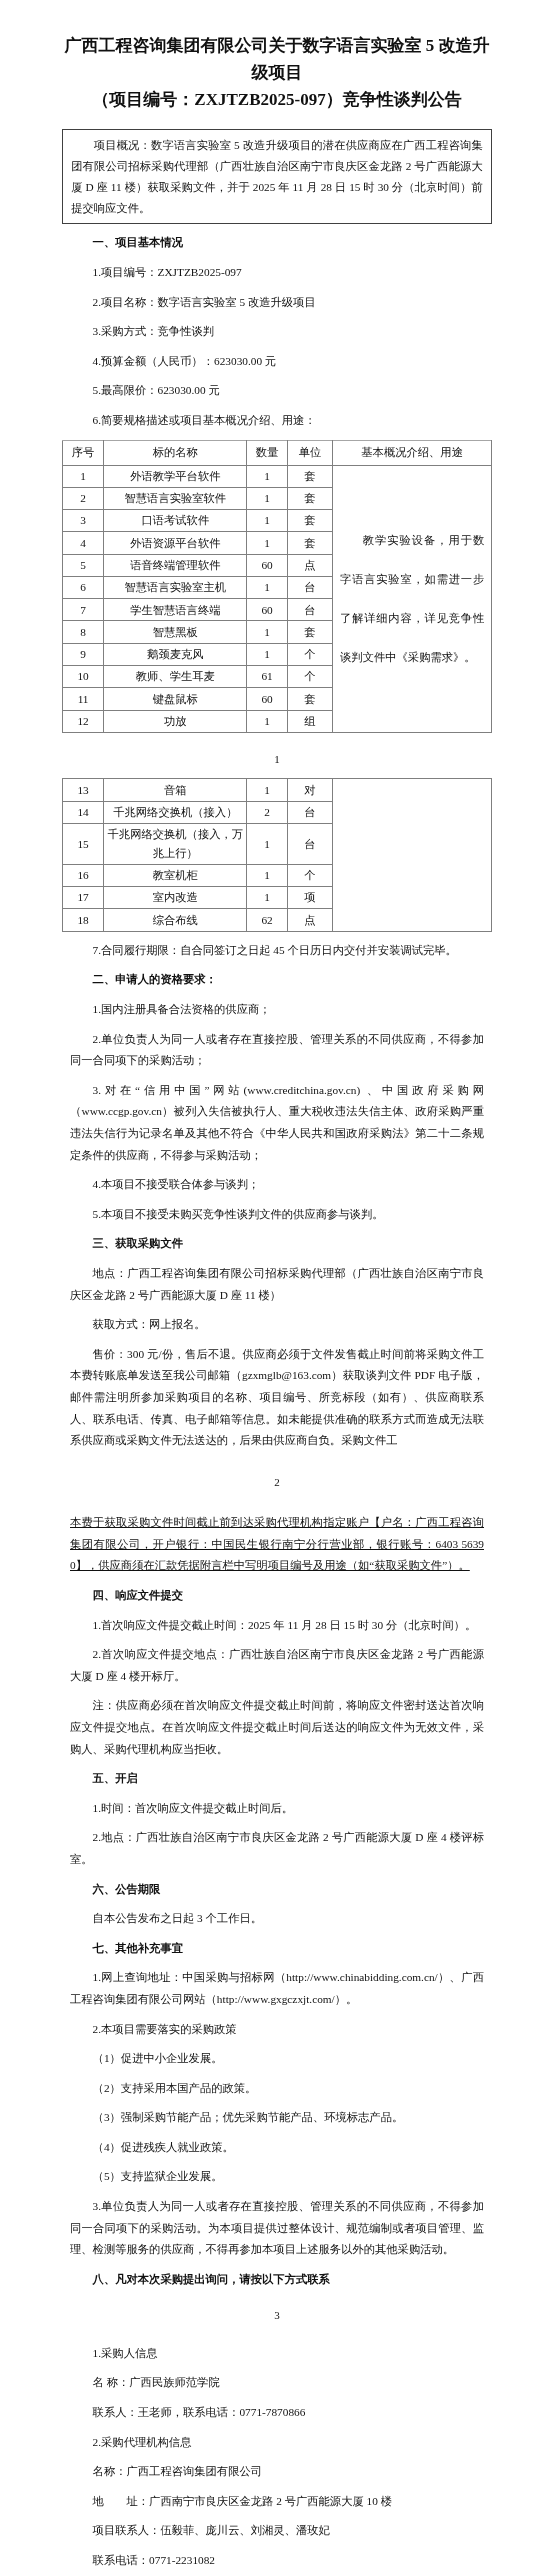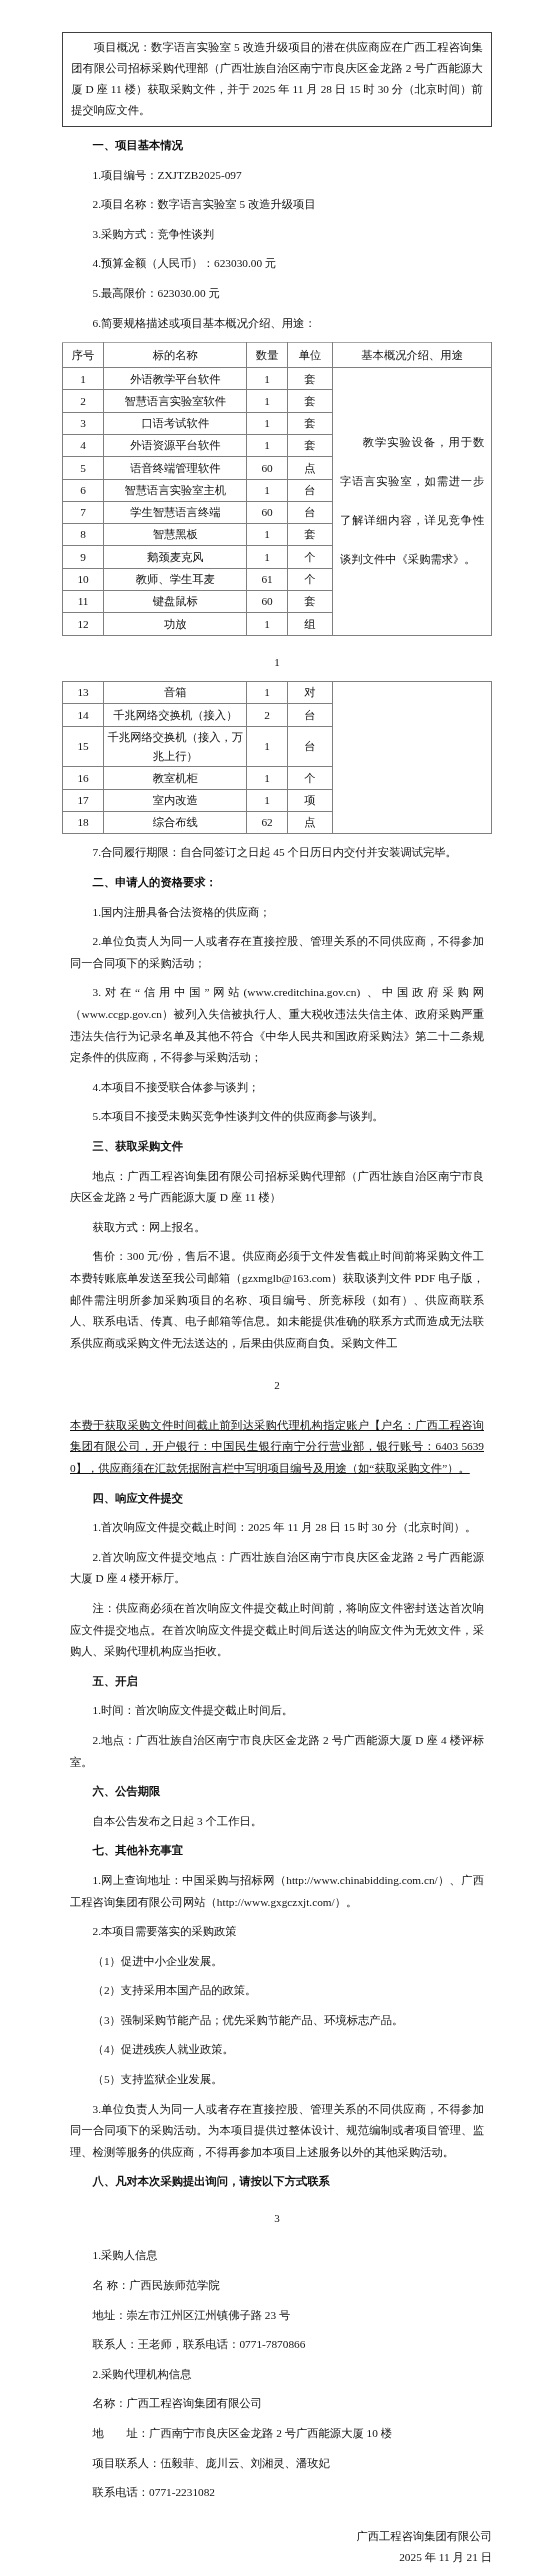--- a/index.html
+++ b/index.html
@@ -68,20 +68,24 @@
   #pn3 { margin:15px 0 16.4px 0; }
   .sig { text-align:right; line-height:21.6px; margin:0; }
   .sig-block { margin-top:22px; }
   .spacer-end { height:342px; }
 </style>
 </head>
 <body>
 
 <div class="doc">
 
+  <div class="title">
+    <div>广西工程咨询集团有限公司关于数字语言实验室 5 改造升级项目</div>
+    <div>（项目编号：ZXJTZB2025-097）竞争性谈判公告</div>
+  </div>
 
   <div class="overview-box">项目概况：数字语言实验室 5 改造升级项目的潜在供应商应在广西工程咨询集团有限公司招标采购代理部（广西壮族自治区南宁市良庆区金龙路 2 号广西能源大厦 D 座 11 楼）获取采购文件，并于 2025 年 11 月 28 日 15 时 30 分（北京时间）前提交响应文件。</div>
 
   <p class="h">一、项目基本情况</p>
   <p class="p">1.项目编号：ZXJTZB2025-097</p>
   <p class="p">2.项目名称：数字语言实验室 5 改造升级项目</p>
   <p class="p">3.采购方式：竞争性谈判</p>
   <p class="p">4.预算金额（人民币）：623030.00 元</p>
   <p class="p">5.最高限价：623030.00 元</p>
   <p class="p">6.简要规格描述或项目基本概况介绍、用途：</p>
@@ -268,21 +272,20 @@
   <p class="p">（4）促进残疾人就业政策。</p>
   <p class="p">（5）支持监狱企业发展。</p>
   <p class="p">3.单位负责人为同一人或者存在直接控股、管理关系的不同供应商，不得参加同一合同项下的采购活动。为本项目提供过整体设计、规范编制或者项目管理、监理、检测等服务的供应商，不得再参加本项目上述服务以外的其他采购活动。</p>
 
   <p class="h">八、凡对本次采购提出询问，请按以下方式联系</p>
 
   <div class="pagenum" id="pn3">3</div>
 
   <p class="p">1.采购人信息</p>
   <p class="p">名 称：广西民族师范学院</p>
-  <p class="p">地址：崇左市江州区江州镇佛子路 23 号</p>
   <p class="p">联系人：王老师，联系电话：0771-7870866</p>
   <p class="p">2.采购代理机构信息</p>
   <p class="p">名称：广西工程咨询集团有限公司</p>
   <p class="p">地　　址：广西南宁市良庆区金龙路 2 号广西能源大厦 10 楼</p>
   <p class="p">项目联系人：伍毅菲、庞川云、刘湘灵、潘玫妃</p>
   <p class="p">联系电话：0771-2231082</p>
 
   <div class="sig-block">
     <p class="sig">广西工程咨询集团有限公司</p>
     <p class="sig">2025 年 11 月 21 日</p>

